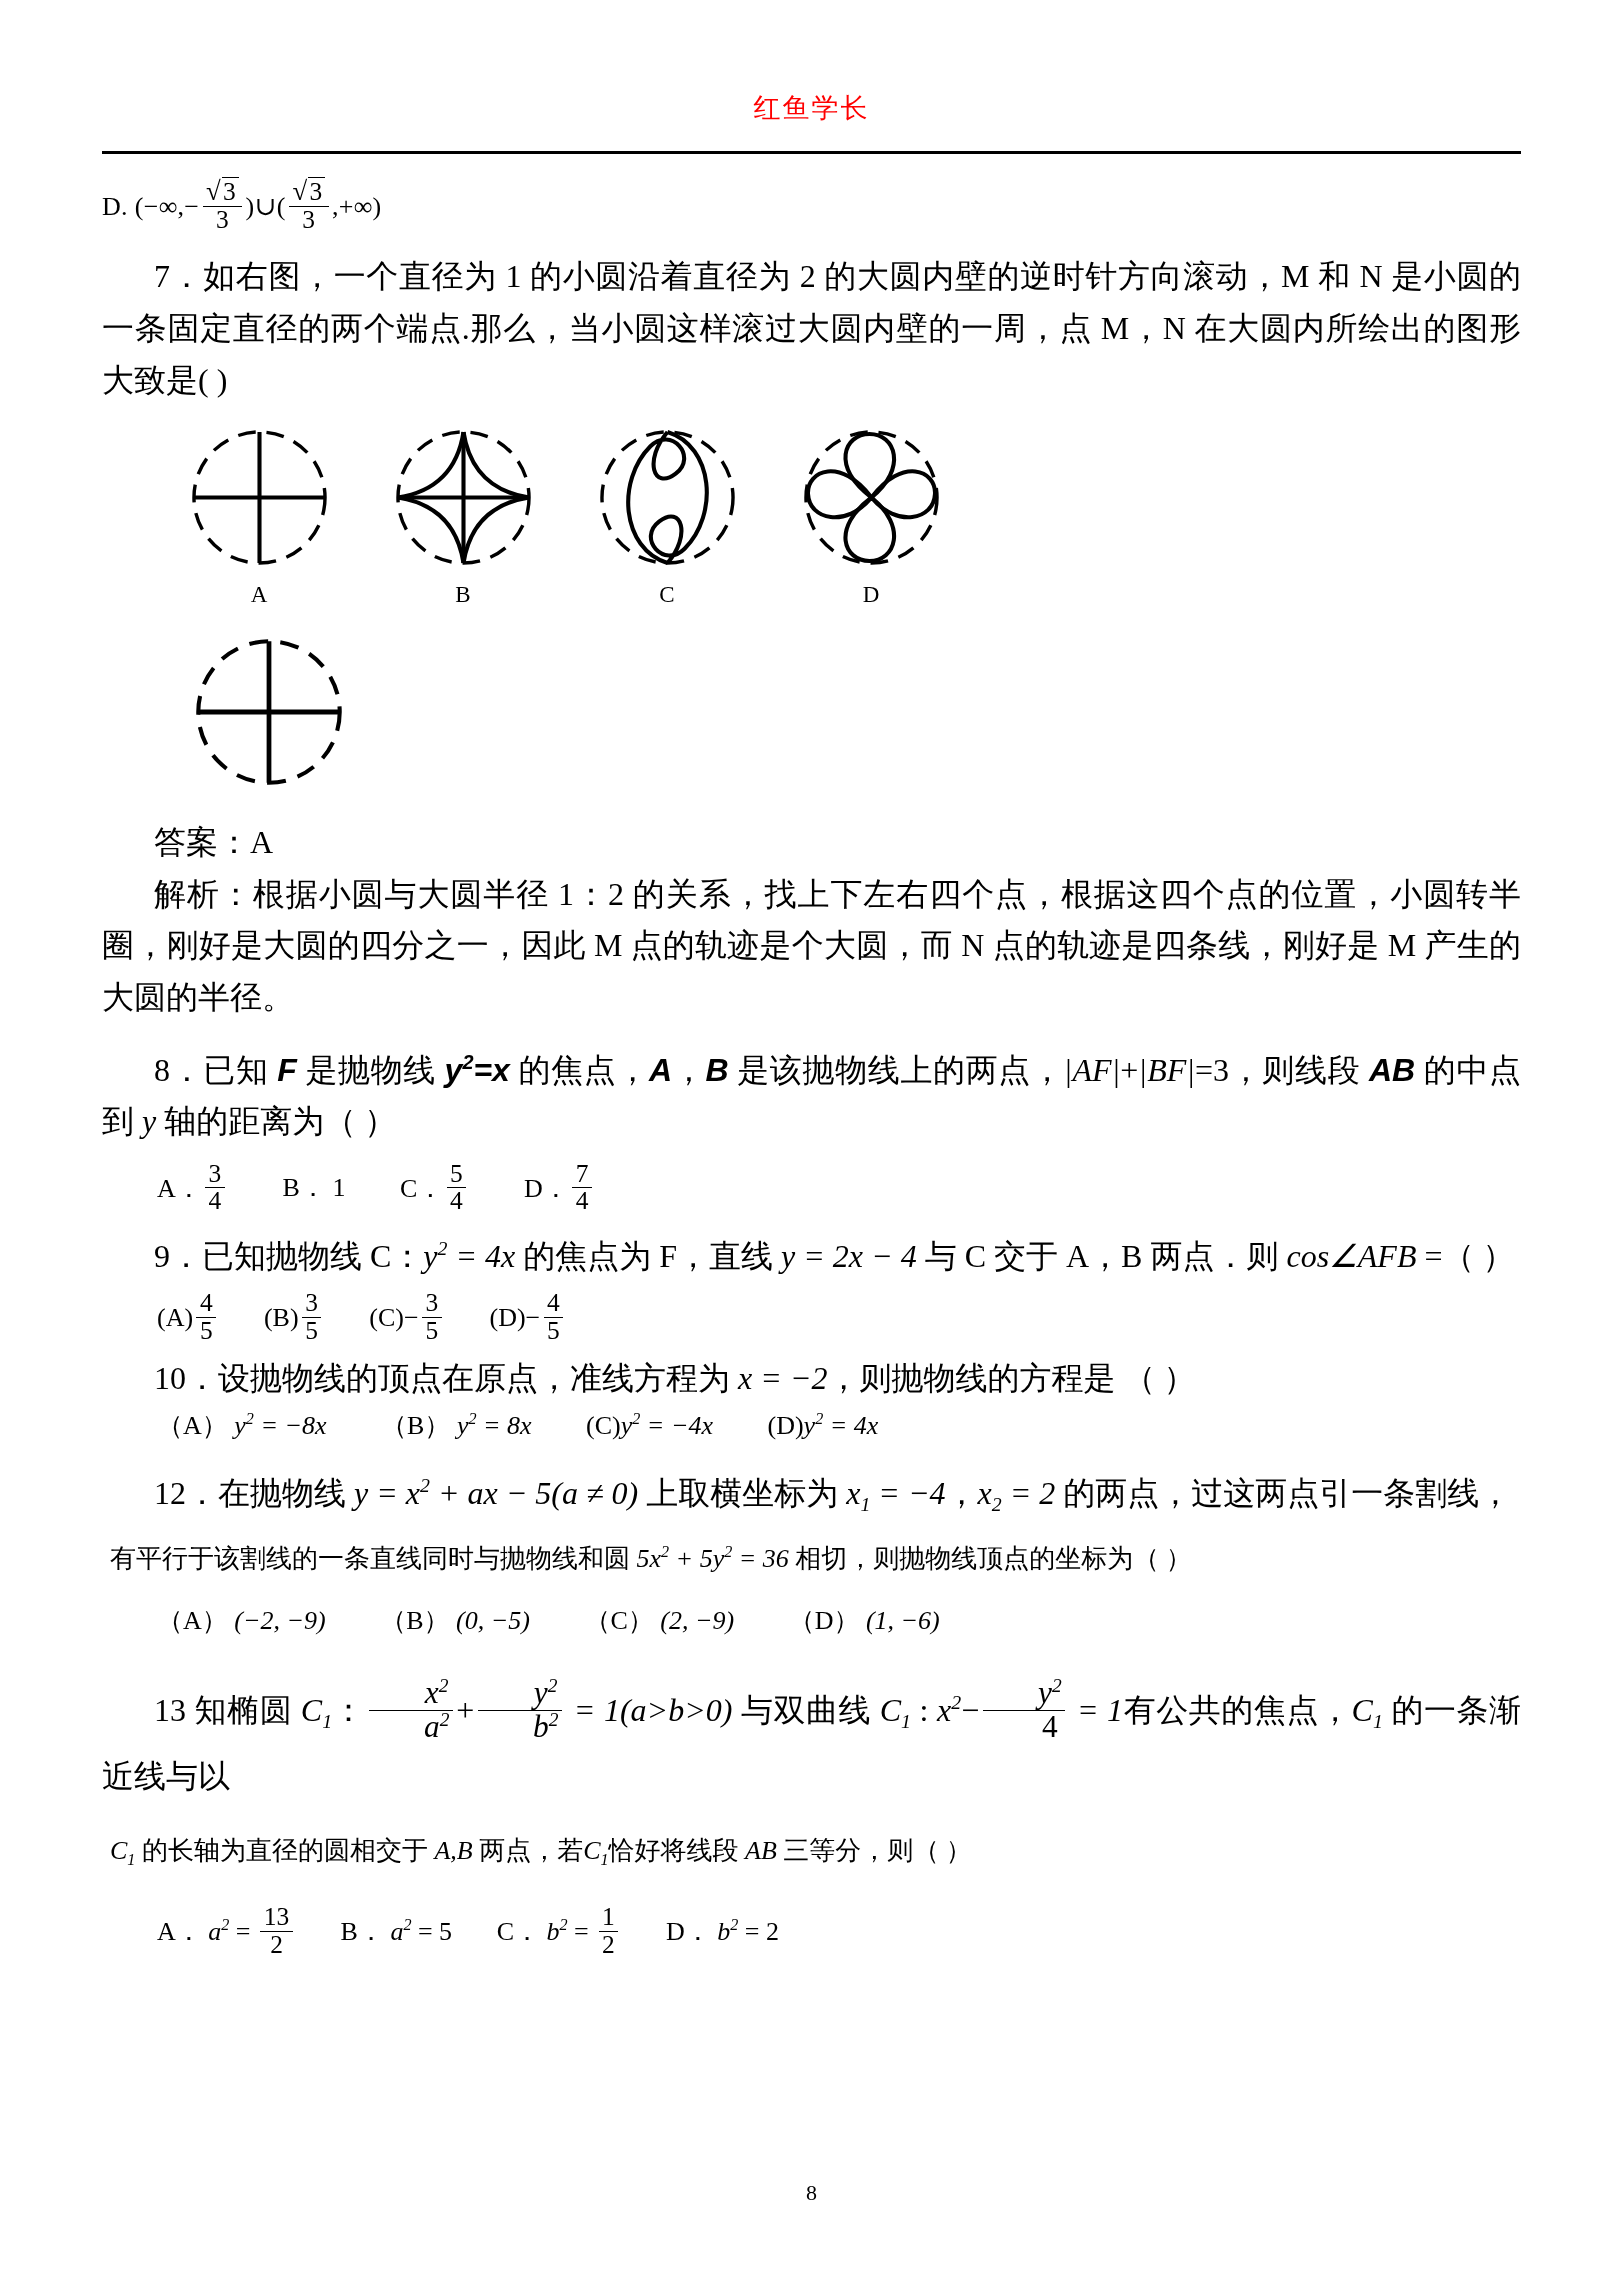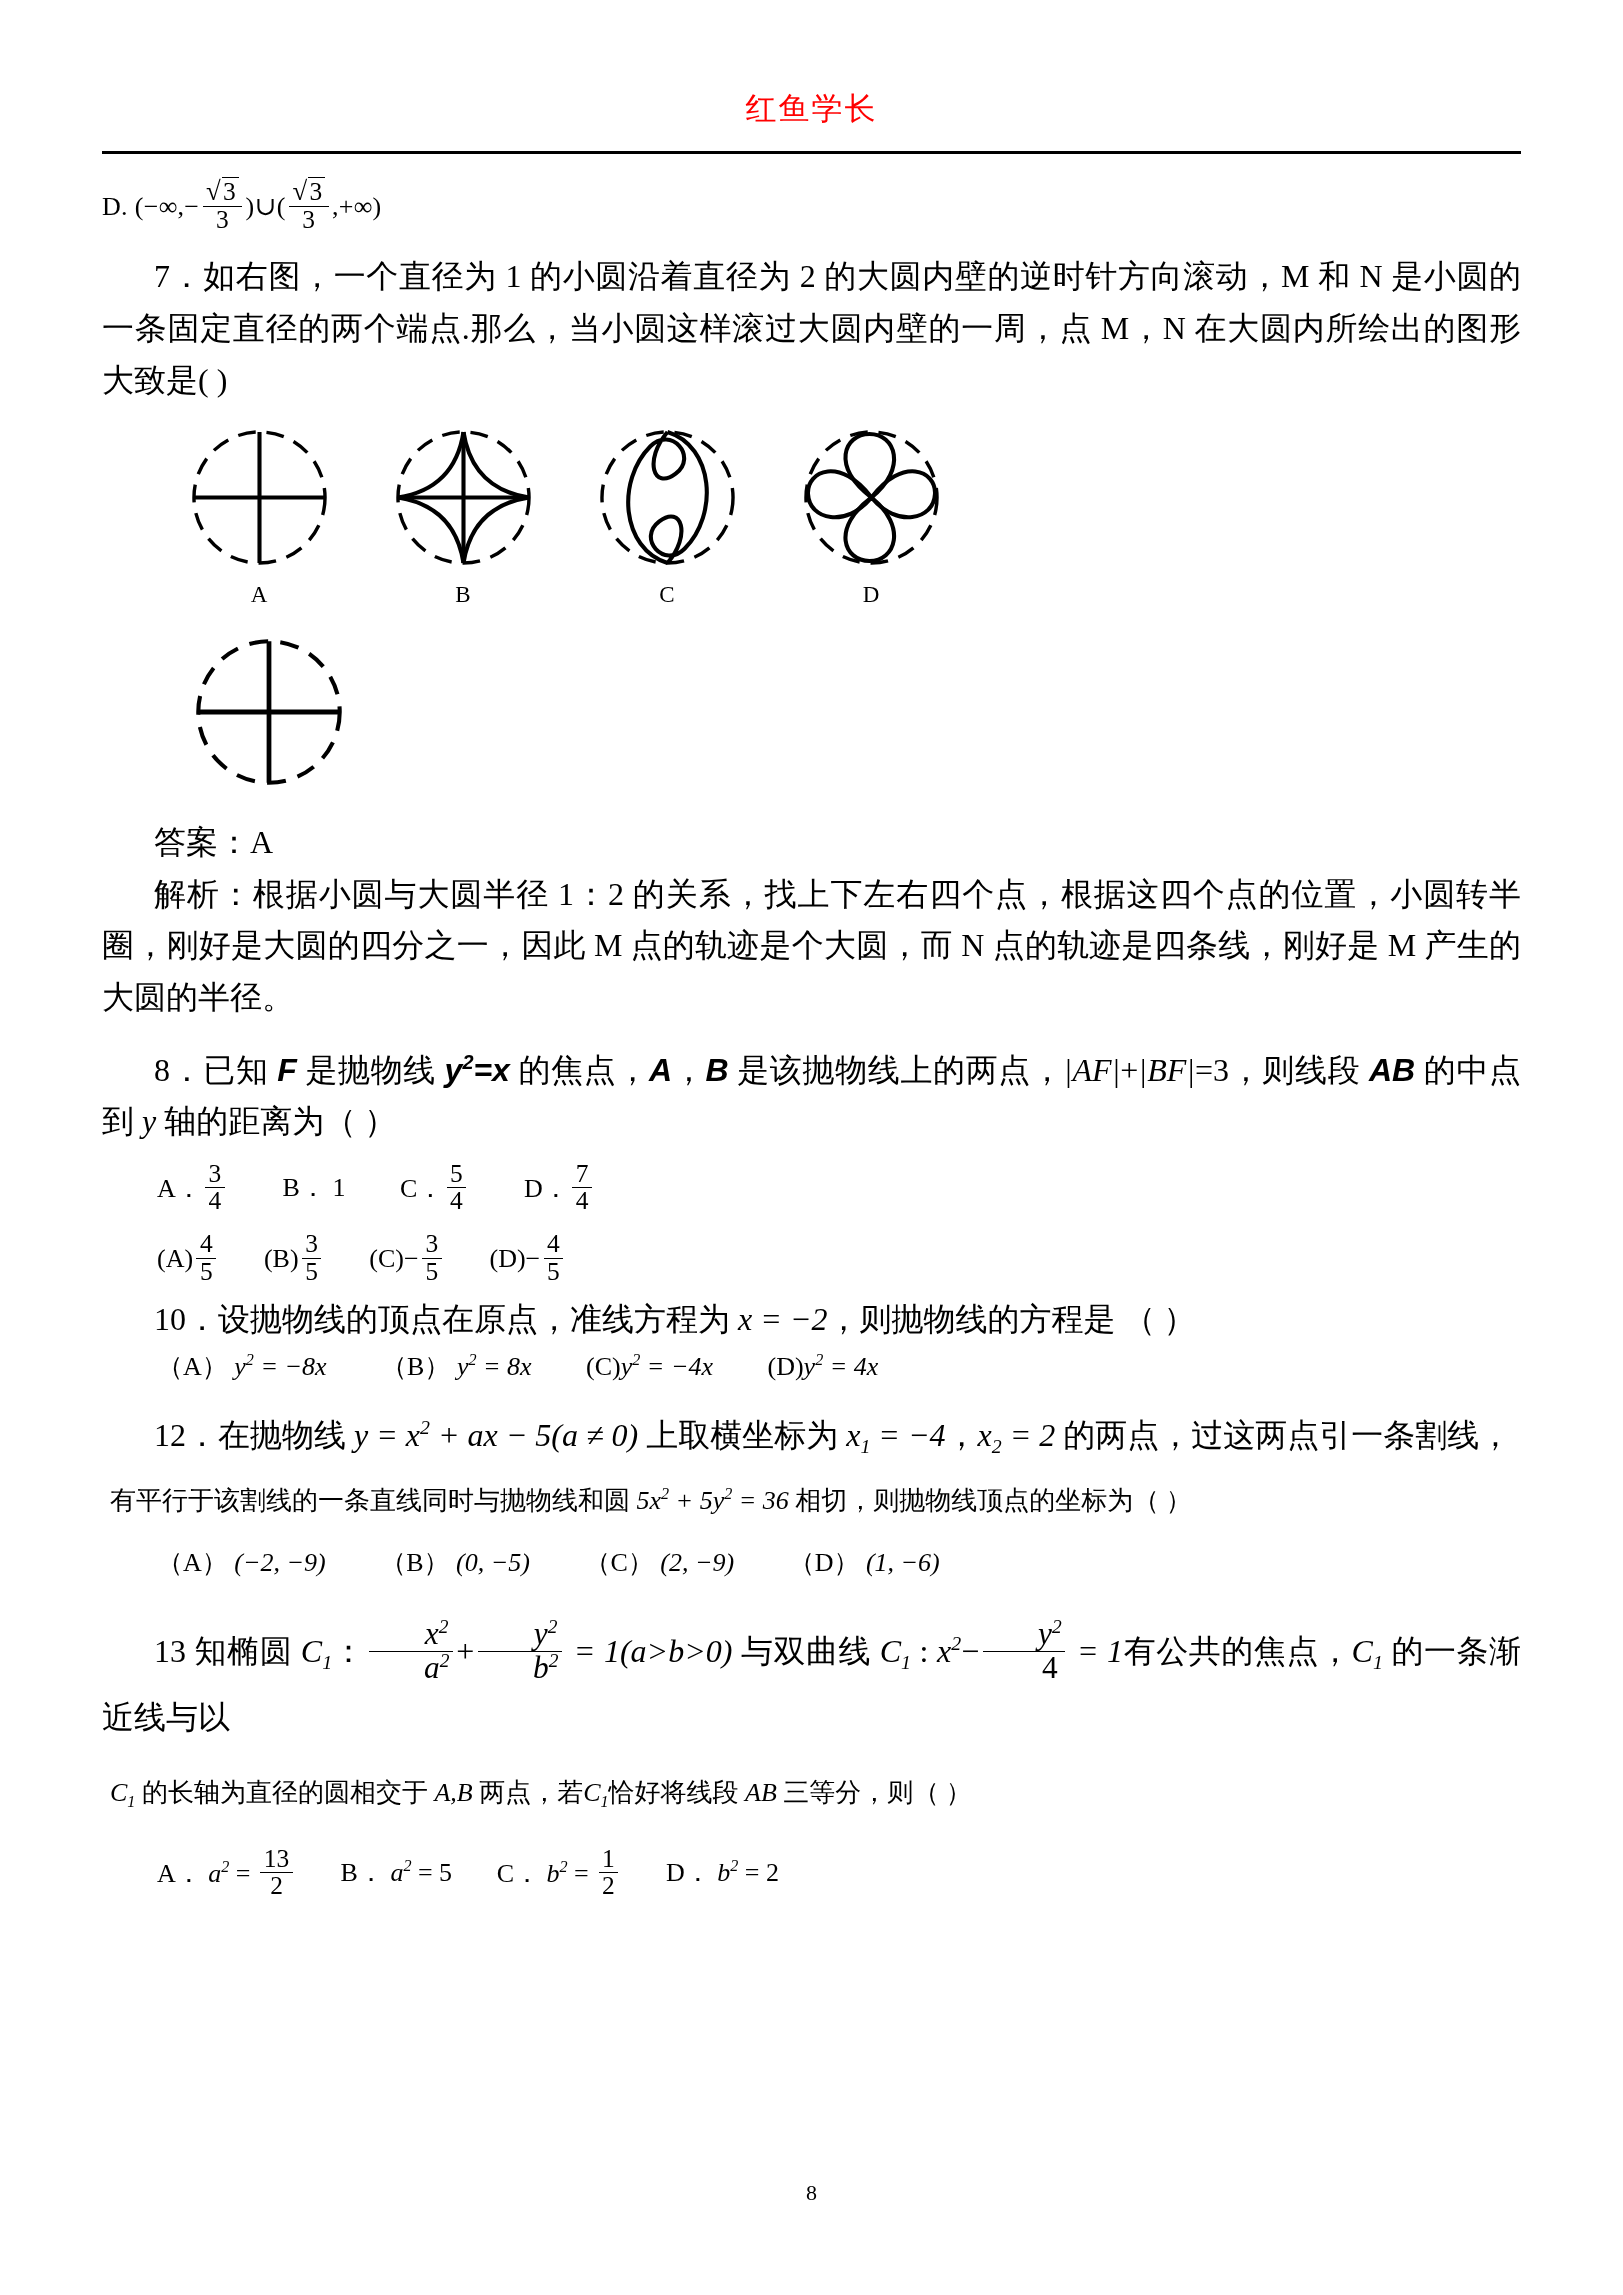--- a/index.html
+++ b/index.html
@@ -25,22 +25,22 @@
 
   
   .header {
     height: 136px;
     padding-top: 95px;
     box-sizing: border-box;
     text-align: center;
   }
   .header-title {
     color: #ff0000;
-    font-size: 31px;
-    font-family: Liberation Mono, monospace;
+    font-size: 27px;
+    font-family: Liberation Serif, serif;
     letter-spacing: 2px;
     line-height: 1;
   }
   .header-rule {
     margin-top: 15px;
     border-bottom: 3.4px solid #000;
     width: 1419px;
     margin-left: auto;
     margin-right: auto;
   }
@@ -217,20 +217,21 @@
 
     <div class="opts" style="margin-top:12.3px;">
       <span class="opt"><span>A．</span><span class="frac"><span class="num">3</span><span class="den">4</span></span></span>
       <span class="opt"><span>B．</span> <span>1</span></span>
       <span class="opt"><span>C．</span><span class="frac"><span class="num">5</span><span class="den">4</span></span></span>
       <span class="opt"><span>D．</span><span class="frac"><span class="num">7</span><span class="den">4</span></span></span>
     </div>
   </div>
 
   <div class="q-block" style="margin-top:16.4px;">
+    <p class="para"><span>9．</span><span>已知抛物线 C：</span><span class="mi">y</span><sup class="mi">2</sup><span class="mi"> = 4x</span><span> 的焦点为 F，直线 </span><span class="mi">y = 2x − 4</span><span> 与 C 交于 A，B 两点．则 </span><span class="mi">cos∠AFB</span><span> =（    ）</span></p>
 
     <div class="opts" style="margin-top:6.8px;">
       <span class="opt-tight"><span>(A)</span><span></span><span class="frac"><span class="num">4</span><span class="den">5</span></span></span>
       <span class="opt-tight"><span>(B)</span><span></span><span class="frac"><span class="num">3</span><span class="den">5</span></span></span>
       <span class="opt-tight"><span>(C)</span><span>−</span><span class="frac"><span class="num">3</span><span class="den">5</span></span></span>
       <span class="opt-tight"><span>(D)</span><span>−</span><span class="frac"><span class="num">4</span><span class="den">5</span></span></span>
     </div>
   </div>
 
   <div class="q-block" style="margin-top:8.2px;">

